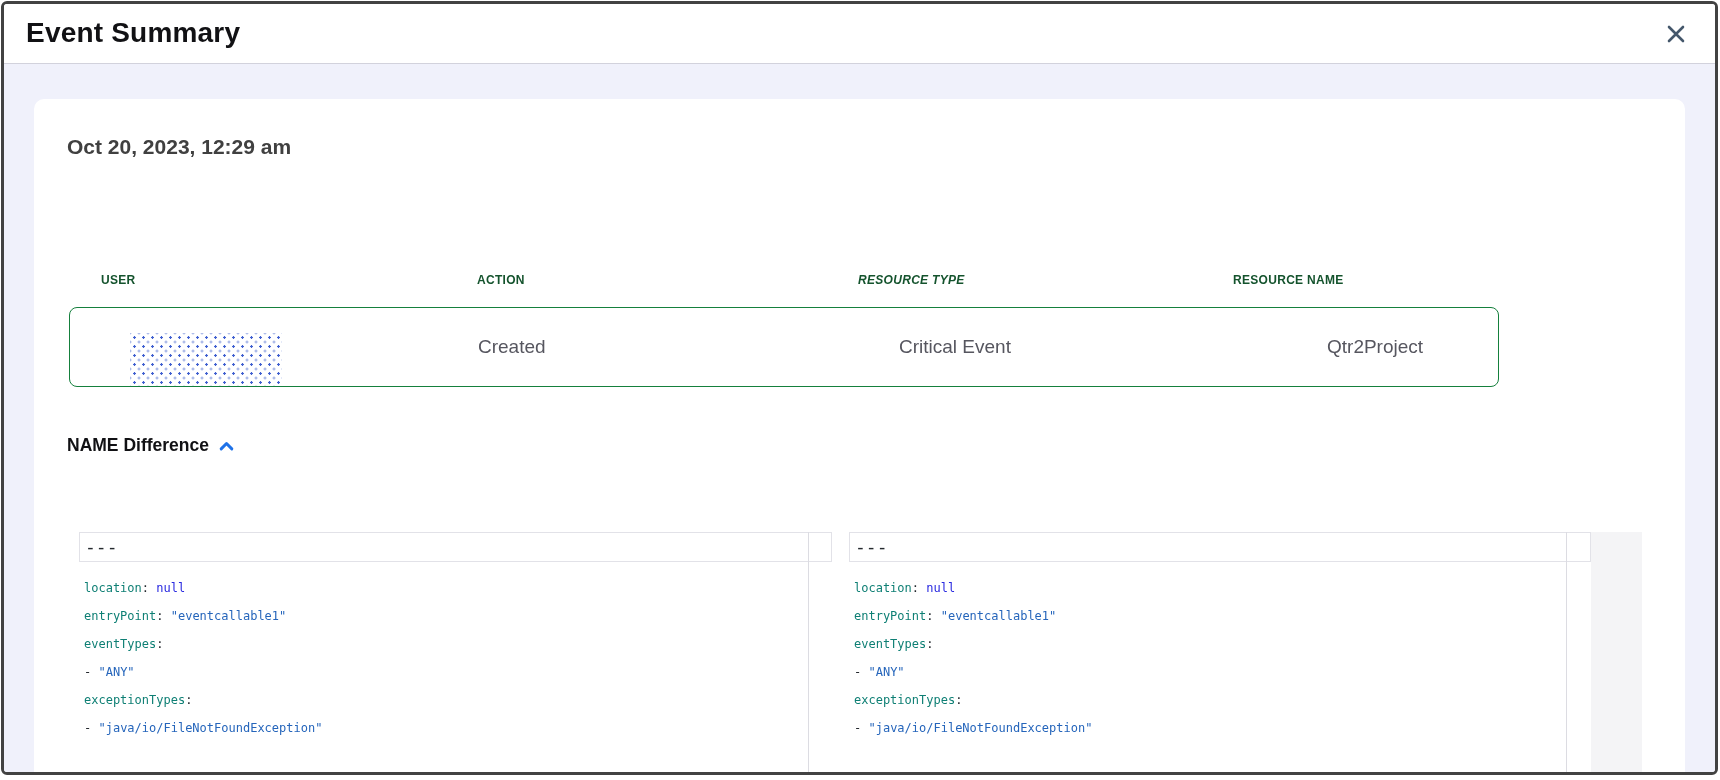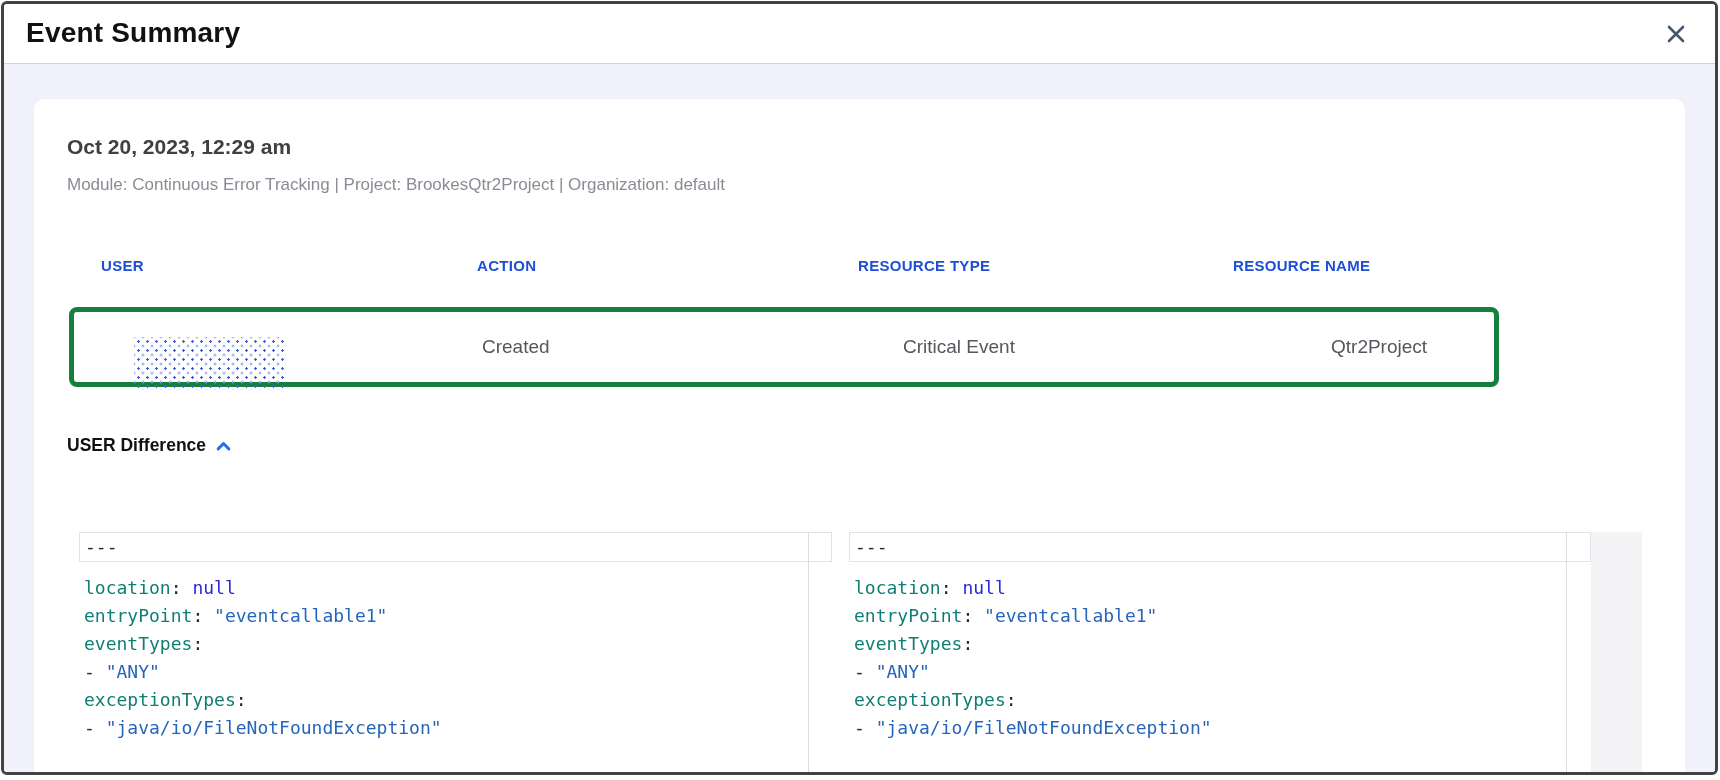--- a/index.html
+++ b/index.html
@@ -39,26 +39,26 @@
     font-size:21px; font-weight:700; color:#404040;
   }
   .context-line {
     position:absolute; left:33px; top:76px;
     font-size:17px; color:#8c8b95;
   }
 
   
   .table-headers { position:absolute; left:0; top:158px; width:100%; height:20px; }
   .th {
-    position:absolute; top:0; font-size:15px; font-weight:700;
-    color:#1d4ed8; letter-spacing:.3px; white-space:nowrap;
+    position:absolute; top:16px; font-size:12px; font-weight:700;
+    color:#14532d; letter-spacing:.3px; white-space:nowrap;
   }
   .audit-row {
     position:absolute; left:35px; top:208px; width:1430px; height:80px;
-    background:#ffffff; border:5px solid #15803d; border-radius:8px;
+    background:#ffffff; border:1px solid #15803d; border-radius:8px;
   }
   .redacted-dots {
     position:absolute; left:60px; top:25px; width:152px; height:53px;
     background-image:
       radial-gradient(circle, #3f5fd0 1.1px, rgba(0,0,0,0) 1.45px),
       radial-gradient(circle, #93a5e2 1.0px, rgba(0,0,0,0) 1.35px);
     background-size:9px 9px, 9px 9px;
     background-position:0 0, 4.5px 4.5px;
   }
   .cell {
@@ -92,21 +92,21 @@
   .pane-left  .pane-divider { left:729px; }
   .pane-right .pane-divider { left:717px; }
 
   .mono { font-family:"DejaVu Sans Mono", monospace; }
   .doc-start-row {
     height:30px; line-height:27px; padding-left:5px;
     background:#ffffff; border:1px solid #e2e2e8;
     font-size:18px; white-space:pre;
   }
   .code-body { padding-top:12px; }
-  .code-line { height:28px; line-height:28px; padding-left:5px; font-size:18px; white-space:pre; }
+  .code-line { height:28px; line-height:28px; padding-left:5px; font-size:12px; white-space:pre; }
 
   .tk-key  { color:#0e7f74; }
   .tk-str  { color:#2565bb; }
   .tk-atom { color:#2727e0; }
   .tk-pun  { color:#24292e; }
   .tk-meta { color:#24292e; }
 </style>
 </head>
 <body>
 
@@ -120,38 +120,37 @@
           <path d="M5 5 L19 19 M19 5 L5 19" stroke="#44576b" stroke-width="2.6" stroke-linecap="round" fill="none"></path>
         </svg>
       </span>
     </button>
   </div>
 
   <div class="modal-body">
     <div class="card">
 
       <div class="timestamp">Oct 20, 2023, 12:29 am</div>
-      <div class="context-line">Module: Continuous Error Tracking | Project: BrookesQtr2Project | Organization: default</div>
 
       <div class="table-headers">
           <span class="th" style="left: 67px;">USER</span>
           <span class="th" style="left: 443px; text-align: right;">ACTION</span>
-          <span class="th" style="left: 824px;">RESOURCE TYPE</span>
+          <span class="th" style="left: 824px; font-style: italic;">RESOURCE TYPE</span>
           <span class="th" style="left: 1199px;">RESOURCE NAME</span>
         </div>
 
       <div class="audit-row">
         <div class="redacted-dots"></div>
         <div class="cell cell-action">Created</div>
         <div class="cell cell-rtype">Critical Event</div>
         <div class="cell cell-rname">Qtr2Project</div>
       </div>
 
       <div class="yaml-toggle">
-        <span class="yaml-label">USER Difference</span>
+        <span class="yaml-label">NAME Difference</span>
         <span>
           <svg width="17" height="17" viewBox="0 0 16 16" style="display:block; margin-top:2px;">
             <path d="M3 10.2 L8 5.2 L13 10.2" stroke="#1f72e8" stroke-width="2.8" fill="none" stroke-linecap="round" stroke-linejoin="round"></path>
           </svg>
         </span>
       </div>
 
       <div class="diff">
         <div class="pane pane-left mono">
           <div class="pane-divider"></div>

